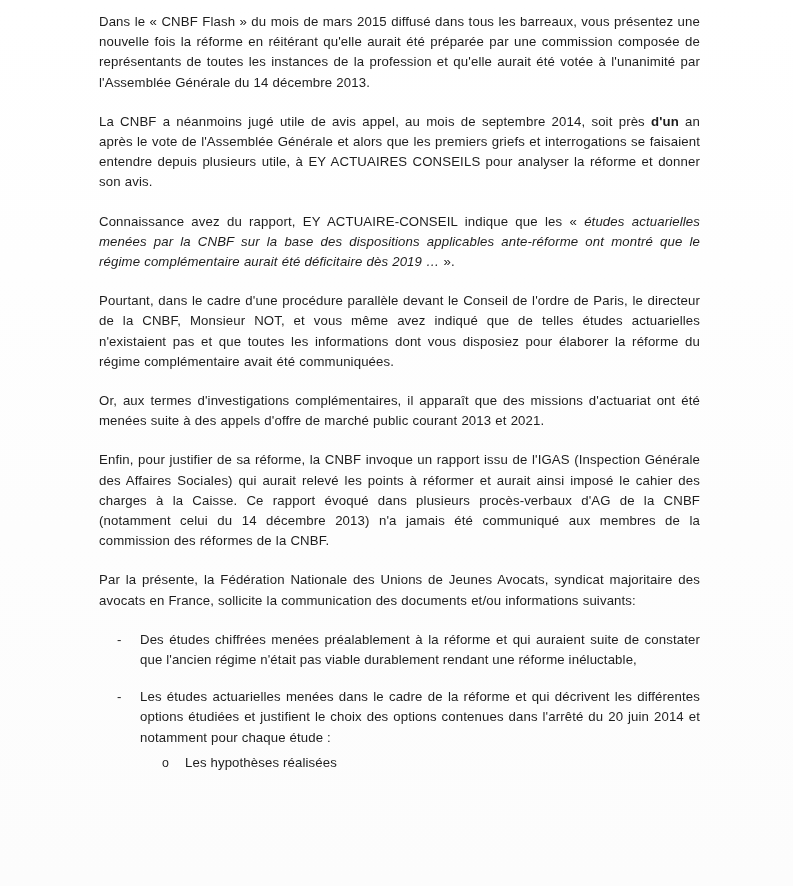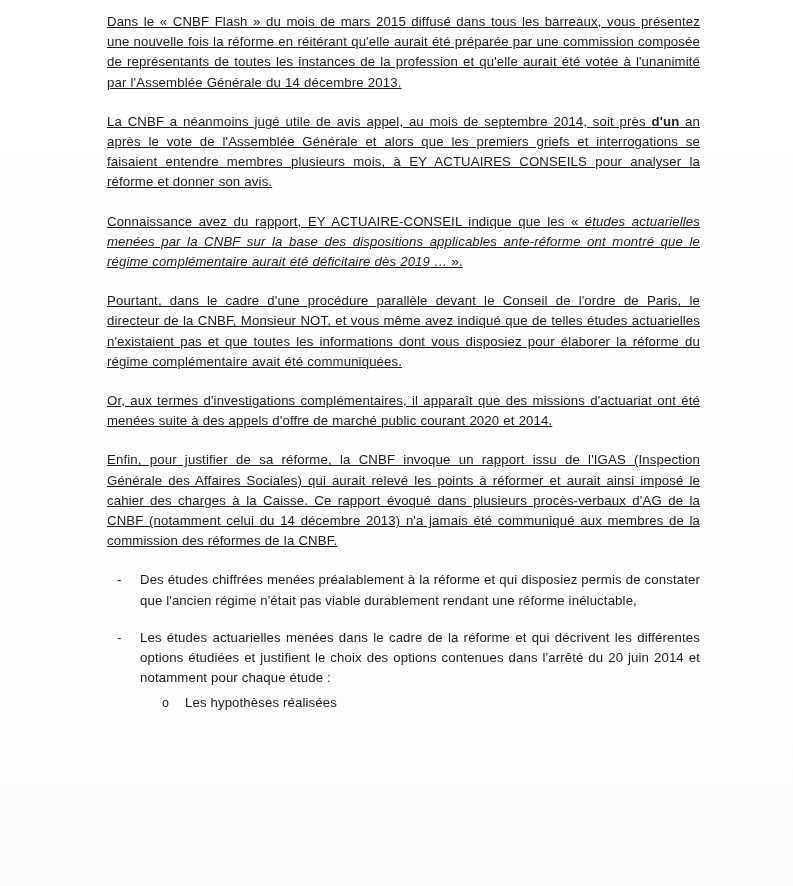--- a/index.html
+++ b/index.html
@@ -35,28 +35,27 @@
     pointer-events: none;
     z-index: 0;
   }
 
   .body-copy {
     position: relative;
     z-index: 1;
   }
 
   p.para {
-    margin: 0 0 19px 12px;
+    margin: 0 0 19px 4px;
     font-size: 13.2px;
     line-height: 20.2px;
     text-align: justify;
     text-justify: inter-word;
     letter-spacing: 0.01em;
     word-spacing: 0.02em;
-    text-decoration: underline;
   }
 
   p.para:last-child { margin-bottom: 0; }
 
   .bold { font-weight: bold; }
   .ital { font-style: italic; }
 
   
   ul.dash-list {
     list-style: none;
@@ -108,45 +107,48 @@
 
 <div class="page">
   <div class="body-copy">
 
     <p class="para">
       <span>Dans le « CNBF Flash » du mois de mars 2015 diffusé dans tous les barreaux, vous présentez une nouvelle fois la réforme en réitérant qu'elle aurait été préparée par une commission composée de représentants de toutes les instances de la profession et qu'elle aurait été votée à l'unanimité par l'Assemblée Générale du 14 décembre 2013.</span>
     </p>
 
 
     <p class="para">
-      <span>La CNBF a néanmoins jugé utile de avis appel, au mois de septembre 2014, soit près </span><span class="bold">d'un</span><span> an après le vote de l'Assemblée Générale et alors que les premiers griefs et interrogations se faisaient entendre membres plusieurs mois, à EY ACTUAIRES CONSEILS pour analyser la réforme et donner son avis.</span>
+      <span>La CNBF a néanmoins jugé utile de avis appel, au mois de septembre 2014, soit près </span><span class="bold">d'un</span><span> an après le vote de l'Assemblée Générale et alors que les premiers griefs et interrogations se faisaient entendre depuis plusieurs utile, à EY ACTUAIRES CONSEILS pour analyser la réforme et donner son avis.</span>
     </p>
 
     <p class="para">
       <span>Connaissance avez du rapport, EY ACTUAIRE-CONSEIL indique que les </span><span>« </span><span class="ital">études actuarielles menées par la CNBF sur la base des dispositions applicables ante-réforme ont montré que le régime complémentaire aurait été déficitaire dès 2019 … </span><span>».</span>
     </p>
 
     <p class="para">
       <span>Pourtant, dans le cadre d'une procédure parallèle devant le Conseil de l'ordre de Paris, le directeur de la CNBF, Monsieur NOT, et vous même avez indiqué que de telles études actuarielles n'existaient pas et que toutes les informations dont vous disposiez pour élaborer la réforme du régime complémentaire avait été communiquées.</span>
     </p>
 
     <p class="para">
-      <span>Or, aux termes d'investigations complémentaires, il apparaît que des missions d'actuariat ont été menées suite à des appels d'offre de marché public courant 2020 et 2014.</span>
+      <span>Or, aux termes d'investigations complémentaires, il apparaît que des missions d'actuariat ont été menées suite à des appels d'offre de marché public courant 2013 et 2021.</span>
     </p>
 
     <p class="para">
       <span>Enfin, pour justifier de sa réforme, la CNBF invoque un rapport issu de l'IGAS (Inspection Générale des Affaires Sociales) qui aurait relevé les points à réformer et aurait ainsi imposé le cahier des charges à la Caisse. Ce rapport évoqué dans plusieurs procès-verbaux d'AG de la CNBF (notamment celui du 14 décembre 2013) n'a jamais été communiqué aux membres de la commission des réformes de la CNBF.</span>
     </p>
 
 
+    <p class="para">
+      <span>Par la présente, la Fédération Nationale des Unions de Jeunes Avocats, syndicat majoritaire des avocats en France, sollicite la communication des documents et/ou informations suivants:</span>
+    </p>
 
     <ul class="dash-list">
       <li>
         <span class="dash-marker">-</span>
-        <span>Des études chiffrées menées préalablement à la réforme et qui disposiez permis de constater que l'ancien régime n'était pas viable durablement rendant une réforme inéluctable,</span>
+        <span>Des études chiffrées menées préalablement à la réforme et qui auraient suite de constater que l'ancien régime n'était pas viable durablement rendant une réforme inéluctable,</span>
       </li>
       <li>
         <span class="dash-marker">-</span>
         <span>Les études actuarielles menées dans le cadre de la réforme et qui décrivent les différentes options étudiées et justifient le choix des options contenues dans l'arrêté du 20 juin 2014 et notamment pour chaque étude :</span>
 
         <ul class="o-list">
           <li>
             <span class="o-marker">o</span>
             <span>Les hypothèses réalisées</span>
           </li>

